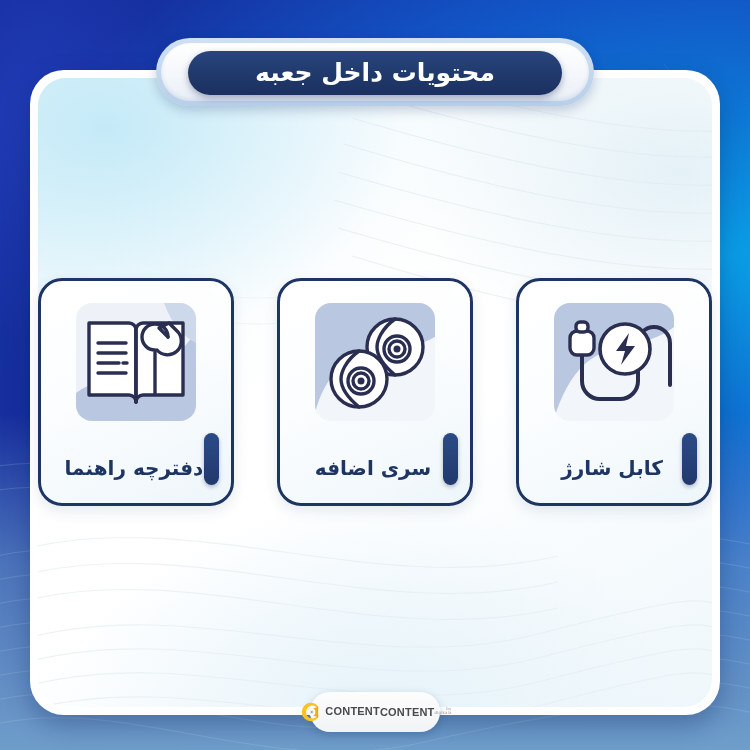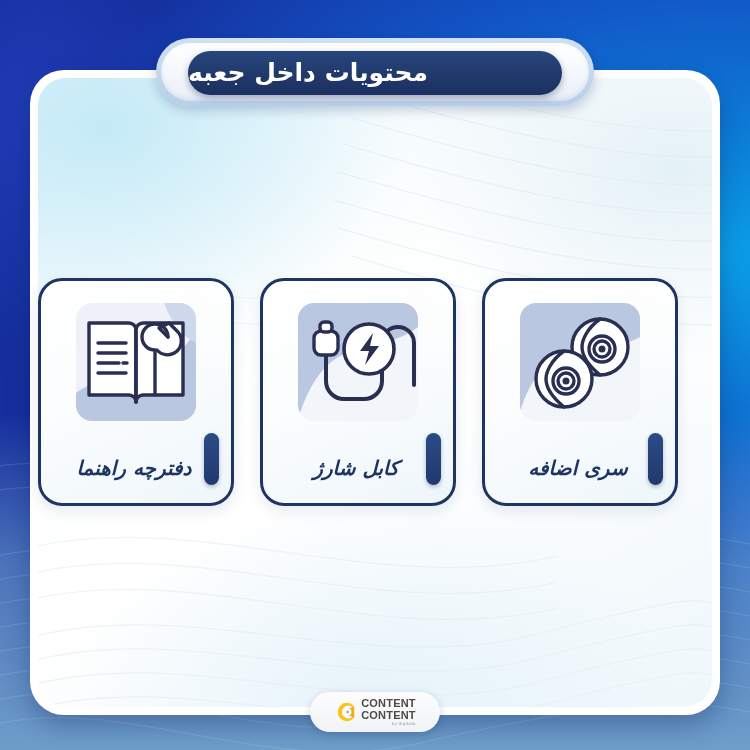--- a/index.html
+++ b/index.html
@@ -69,32 +69,32 @@
   .hdr-frame{
     position:absolute;left:50%;top:43px;transform:translateX(-50%);
     width:428px;height:58px;border-radius:29px;
     background:linear-gradient(180deg,#ffffff 0%,#f4f7fb 55%,#e9eff7 100%);
     box-shadow:inset 0 -2px 4px rgba(120,150,190,.20);
   }
   .hdr-pill{
     position:absolute;left:50%;top:51px;transform:translateX(-50%);
     width:374px;height:44px;border-radius:22px;
     background:linear-gradient(180deg,#28457d 0%,#20396b 55%,#1b3060 100%);
-    display:flex;align-items:center;justify-content:flex-end;
+    display:flex;align-items:center;justify-content:center;
     box-shadow:0 3px 7px rgba(12,30,80,.35);
   }
   .hdr-title{
     color:#ffffff;font-size:25px;font-weight:bold;letter-spacing:.2px;
     line-height:44px;white-space:nowrap;
   }
 
   
   .cards{
     position:absolute;left:38px;top:278px;width:674px;height:230px;
-    display:flex;flex-direction:row-reverse;justify-content:flex-start;gap:26px;font-style:italic;
+    display:flex;flex-direction:row-reverse;justify-content:space-between;gap:26px;
   }
   .card{
     position:relative;width:190px;height:222px;
     border:3px solid #1e3563;border-radius:24px;
     background:linear-gradient(155deg,#ffffff 0%,#fbfdfe 45%,#eef6fa 100%);
     box-shadow:0 5px 14px rgba(20,50,110,.10);
     overflow:hidden;
   }
   .card-gloss{
     position:absolute;right:-30px;top:-40px;width:120px;height:170px;
@@ -123,21 +123,21 @@
   
   .logo-pill{
     position:absolute;left:50%;bottom:18px;transform:translateX(-50%);
     width:130px;height:40px;border-radius:20px;
     background:linear-gradient(180deg,#fdfdfd 0%,#f1f3f5 100%);
     box-shadow:0 3px 9px rgba(20,45,95,.22);
     display:flex;align-items:center;justify-content:center;gap:5px;
     direction:ltr;
   }
   .logo-mark{width:22px;height:22px;flex:0 0 auto;}
-  .logo-txt{display:flex;flex-direction:column;line-height:1;}
+  .logo-txt{display:flex;flex-direction:row;line-height:1;}
   .logo-l1,.logo-l2{
     font-family:"Liberation Sans",sans-serif;
     font-size:11px;font-weight:bold;color:#4a4a4a;letter-spacing:.2px;
   }
   .logo-l2{margin-top:1px;}
   .logo-sub{
     font-size:4px;color:#9a9a9a;text-align:right;margin-top:1px;letter-spacing:.2px;
   }
 </style>
 </head>
@@ -248,20 +248,57 @@
       <div class="card-pill"></div>
       <div class="card-label">دفترچه راهنما</div>
     </div>
 
     <div class="card">
       <div class="card-gloss"></div>
       <div class="icon-wrap">
         <div class="icon-box">
           <svg viewBox="0 0 136 132" xmlns="http://www.w3.org/2000/svg">
             <defs>
+              <clipPath id="clipBox2">
+                  <rect x="8" y="6" width="120" height="118" rx="16"></rect>
+                </clipPath>
+            </defs>
+            <rect x="8" y="6" width="120" height="118" rx="16" fill="#f2f5fa"></rect>
+            <g clip-path="url(#clipBox2)">
+              <path d="M8 6 L128 6 L128 40 C 96 58, 60 46, 34 70 C 20 82, 12 100, 8 116 Z" fill="#b9c8e0"></path>
+            </g>
+
+            <g stroke="#2a2f52" stroke-width="3.4" fill="#ffffff" stroke-linecap="round" stroke-linejoin="round">
+              <ellipse cx="88" cy="50" rx="28" ry="28"></ellipse>
+              <path d="M88 22 C 74 32, 70 44, 70 50 C 70 58, 76 68, 88 78" fill="none"></path>
+              <circle cx="90" cy="52" r="13" fill="none"></circle>
+              <circle cx="90" cy="52" r="8" fill="none"></circle>
+              <circle cx="90" cy="52" r="3.5" fill="#2a2f52" stroke="none"></circle>
+            </g>
+
+            <g stroke="#2a2f52" stroke-width="3.4" fill="#ffffff" stroke-linecap="round" stroke-linejoin="round">
+              <ellipse cx="52" cy="82" rx="28" ry="28"></ellipse>
+              <path d="M52 54 C 38 64, 34 76, 34 82 C 34 90, 40 100, 52 110" fill="none"></path>
+              <circle cx="54" cy="84" r="13" fill="none"></circle>
+              <circle cx="54" cy="84" r="8" fill="none"></circle>
+              <circle cx="54" cy="84" r="3.5" fill="#2a2f52" stroke="none"></circle>
+            </g>
+          </svg>
+        </div>
+      </div>
+      <div class="card-pill"></div>
+      <div class="card-label">سری اضافه</div>
+    </div>
+
+    <div class="card">
+      <div class="card-gloss"></div>
+      <div class="icon-wrap">
+        <div class="icon-box">
+          <svg viewBox="0 0 136 132" xmlns="http://www.w3.org/2000/svg">
+            <defs>
               <clipPath id="clipBox3">
                   <rect x="8" y="6" width="120" height="118" rx="16"></rect>
                 </clipPath>
             </defs>
             <rect x="8" y="6" width="120" height="118" rx="16" fill="#f2f6fa"></rect>
             <g clip-path="url(#clipBox3)">
               <path d="M8 6 L128 6 L128 30 C 100 52, 66 44, 40 66 C 24 80, 14 102, 8 122 Z" fill="#b9c8e0"></path>
             </g>
 
             <path d="M36 56 L36 84 a18 18 0 0 0 18 18 h20 a18 18 0 0 0 18 -18 L92 46 a16 16 0 0 1 32 0 L124 88" fill="none" stroke="#2a2f52" stroke-width="4" stroke-linecap="round" stroke-linejoin="round"></path>
@@ -271,57 +308,20 @@
               <rect x="30" y="25" width="12" height="10" rx="4"></rect>
             </g>
 
             <circle cx="79" cy="52" r="25" fill="#ffffff" stroke="#2a2f52" stroke-width="3.6"></circle>
             <path d="M83 36 L70 54 h9 l-4 14 l14 -19 h-9 z" fill="#2a2f52"></path>
           </svg>
         </div>
       </div>
       <div class="card-pill"></div>
       <div class="card-label">کابل شارژ</div>
-    </div>
-
-    <div class="card">
-      <div class="card-gloss"></div>
-      <div class="icon-wrap">
-        <div class="icon-box">
-          <svg viewBox="0 0 136 132" xmlns="http://www.w3.org/2000/svg">
-            <defs>
-              <clipPath id="clipBox2">
-                  <rect x="8" y="6" width="120" height="118" rx="16"></rect>
-                </clipPath>
-            </defs>
-            <rect x="8" y="6" width="120" height="118" rx="16" fill="#f2f5fa"></rect>
-            <g clip-path="url(#clipBox2)">
-              <path d="M8 6 L128 6 L128 40 C 96 58, 60 46, 34 70 C 20 82, 12 100, 8 116 Z" fill="#b9c8e0"></path>
-            </g>
-
-            <g stroke="#2a2f52" stroke-width="3.4" fill="#ffffff" stroke-linecap="round" stroke-linejoin="round">
-              <ellipse cx="88" cy="50" rx="28" ry="28"></ellipse>
-              <path d="M88 22 C 74 32, 70 44, 70 50 C 70 58, 76 68, 88 78" fill="none"></path>
-              <circle cx="90" cy="52" r="13" fill="none"></circle>
-              <circle cx="90" cy="52" r="8" fill="none"></circle>
-              <circle cx="90" cy="52" r="3.5" fill="#2a2f52" stroke="none"></circle>
-            </g>
-
-            <g stroke="#2a2f52" stroke-width="3.4" fill="#ffffff" stroke-linecap="round" stroke-linejoin="round">
-              <ellipse cx="52" cy="82" rx="28" ry="28"></ellipse>
-              <path d="M52 54 C 38 64, 34 76, 34 82 C 34 90, 40 100, 52 110" fill="none"></path>
-              <circle cx="54" cy="84" r="13" fill="none"></circle>
-              <circle cx="54" cy="84" r="8" fill="none"></circle>
-              <circle cx="54" cy="84" r="3.5" fill="#2a2f52" stroke="none"></circle>
-            </g>
-          </svg>
-        </div>
-      </div>
-      <div class="card-pill"></div>
-      <div class="card-label">سری اضافه</div>
     </div>
 
   </div>
 
   <div class="logo-pill">
     <svg class="logo-mark" viewBox="0 0 48 48" xmlns="http://www.w3.org/2000/svg">
       <path d="M44 12 A20 20 0 1 0 44 36 L44 30 A14 14 0 1 1 44 18 Z" fill="#f9c322"></path>
       <path d="M44 12 L44 36 L30 30 L30 18 Z" fill="#f6a81c"></path>
       <circle cx="30" cy="24" r="8" fill="#ffffff"></circle>
       <circle cx="30" cy="24" r="5" fill="#e9e9e9"></circle>

